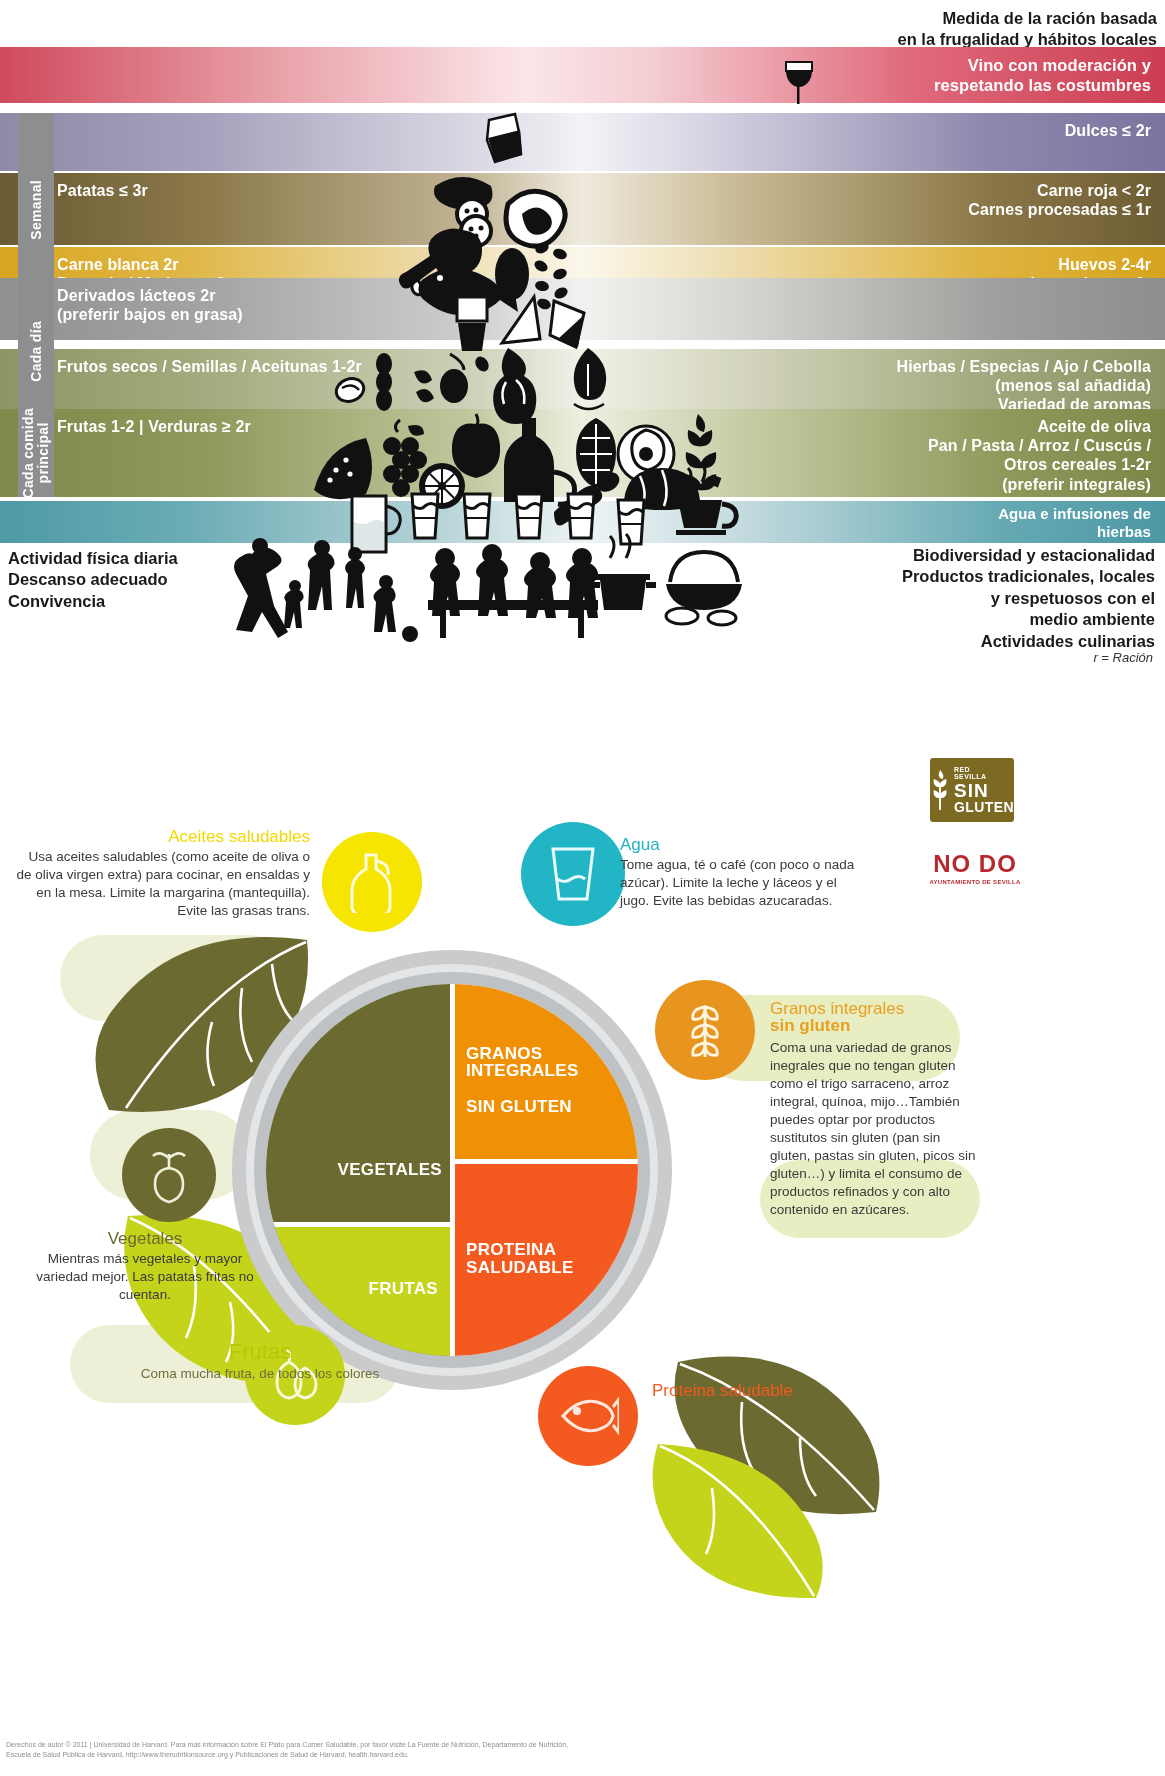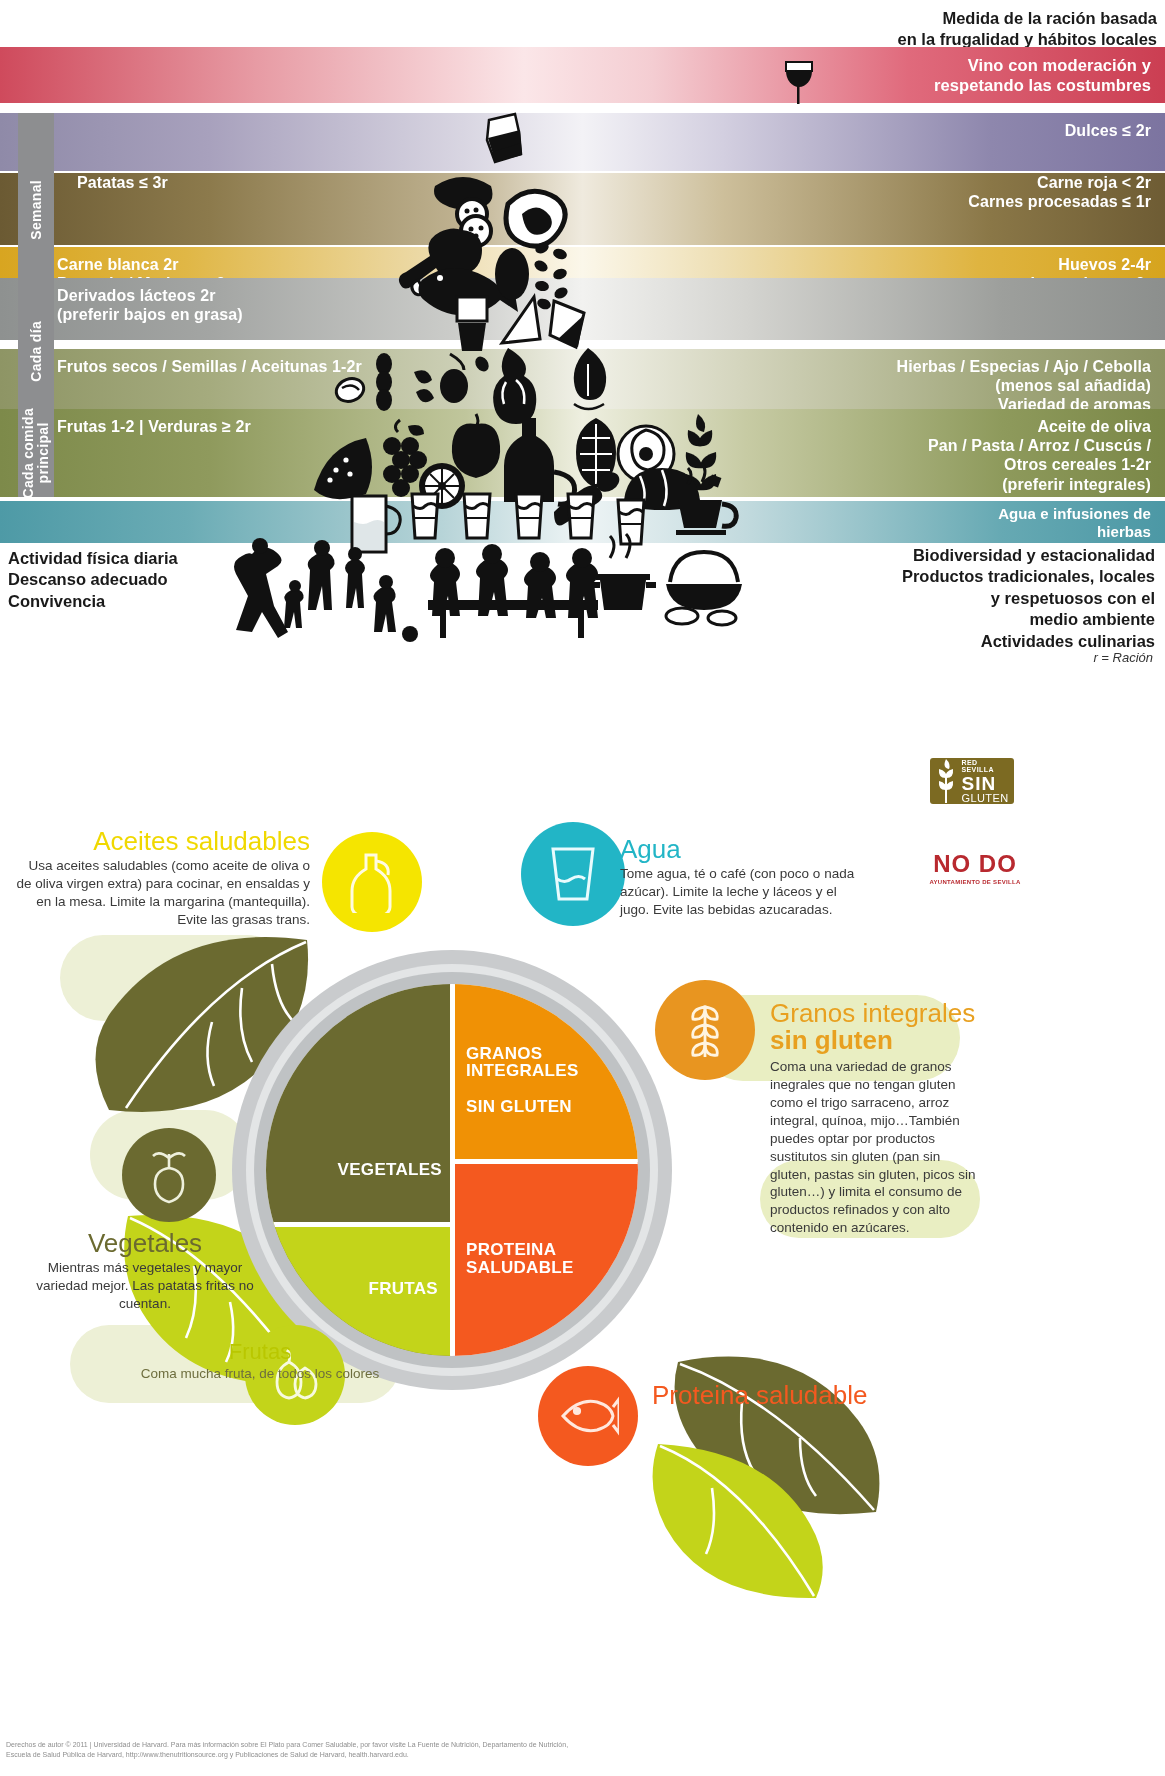--- a/index.html
+++ b/index.html
@@ -26,21 +26,21 @@
   #band-wine .lbl{top:9px;font-size:16.5px;}
 
   
   #band-sweets{top:113px;height:58px;
     background:linear-gradient(90deg,#8f8aa8 0%,#a8a1bd 18%,#d9d6e2 40%,#f3f2f6 50%,#d3cfe0 62%,#8e87ad 85%,#7c74a0 100%);}
   #band-sweets .lbl{top:8px;}
 
   
   #band-meat{top:173px;height:72px;
     background:linear-gradient(90deg,#6b5a33 0%,#8c7a4c 18%,#c0b392 40%,#efeade 50%,#cdbf9b 62%,#8a7747 85%,#6e5c34 100%);}
-  #band-meat .lbl{top:0;margin-left:20px;}
+  #band-meat .lbl{top:8px;}
 
   
   #band-fish{top:247px;height:60px;
     background:linear-gradient(90deg,#d8a520 0%,#e0b746 16%,#eddcae 38%,#fbf7ea 50%,#eedfb4 62%,#dfb440 84%,#d6a41e 100%);}
   #band-fish .lbl{top:8px;}
 
   
   #band-dairy{top:278px;height:62px;
     background:linear-gradient(90deg,#8e9190 0%,#a3a5a3 18%,#cdcecb 40%,#f2f2f0 50%,#d4d4d0 64%,#9d9f9c 86%,#8c8f8d 100%);}
   #band-dairy .lbl{top:8px;}
@@ -83,21 +83,21 @@
 
   
   #plate-section{position:absolute;left:0;top:740px;width:1165px;height:1036px;}
 
   .blob{position:absolute;border-radius:999px;background:#e9eec2;}
 
   .circ{position:absolute;border-radius:50%;display:flex;
         align-items:center;justify-content:center;}
 
   .cap{position:absolute;}
-  .cap h3{margin:0 0 2px 0;font-size:26px;font-weight:400;line-height:1.05;}
+  .cap h3{margin:0 0 2px 0;font-size:17px;font-weight:400;line-height:1.05;}
   .cap p{margin:0;font-size:13.5px;line-height:1.33;color:#3a3a3a;}
   .cap.r{text-align:right;}
   .cap.l{text-align:left;margin-top:12px;}
 
   
   #plate{position:absolute;left:232px;top:210px;width:440px;height:440px;}
   #plate-outer{position:absolute;inset:0;border-radius:50%;background:#c9cbcd;}
   #plate-ring2{position:absolute;inset:14px;border-radius:50%;background:#e3e5e6;}
   #plate-ring3{position:absolute;inset:22px;border-radius:50%;background:#bfc2c4;}
   #plate-inner{position:absolute;inset:34px;border-radius:50%;
@@ -115,21 +115,21 @@
          align-items:center;justify-content:flex-start;padding-left:14px;
          box-sizing:border-box;}
   #q-pro{left:50%;top:47.8%;width:50%;height:52.2%;background:#f4591f;
          align-items:center;justify-content:flex-start;padding-left:14px;
          box-sizing:border-box;}
   .qsep{position:absolute;background:#fff;}
 
   .leaf{position:absolute;}
 
   
-  #badge-rsg{position:absolute;left:930px;top:18px;width:84px;height:46px;
+  #badge-rsg{position:absolute;left:930px;top:18px;width:84px;height:64px;
              background:#7c6a22;border-radius:3px;display:flex;
              align-items:center;justify-content:center;gap:4px;}
   #badge-nosdo{position:absolute;left:925px;top:112px;width:100px;
                text-align:center;}
 
   .footer-cr{position:absolute;left:6px;top:1000px;font-size:7px;
              line-height:1.45;color:#8e8e8e;}
 </style>
 </head>
 <body>
@@ -464,21 +464,21 @@
         <path d="M18 12 q-8 2 -8 9 q9 1 8 -9 z"></path>
         <path d="M4 24 q8 2 8 9 q-9 1 -8 -9 z"></path>
         <path d="M18 24 q-8 2 -8 9 q9 1 8 -9 z"></path>
         <rect x="10" y="20" width="2" height="26"></rect>
       </g>
     </svg>
     <div style="text-align:left;line-height:1;">
       <div style="color:#fff;font-size:7px;font-weight:800;letter-spacing:.4px">RED</div>
       <div style="color:#fff;font-size:7px;font-weight:800;letter-spacing:.4px">SEVILLA</div>
       <div style="color:#fff;font-size:19px;font-weight:800;letter-spacing:1px;margin-top:1px">SIN</div>
-      <div style="color:#fff;font-size:11px;font-weight:400;letter-spacing:.4px">GLUTEN</div>
+      <div style="color:#fff;font-size:14px;font-weight:700;letter-spacing:.4px">GLUTEN</div>
     </div>
   </div>
 
   <div id="badge-nosdo">
     <div style="font-size:24px;font-weight:800;color:#b8292f;letter-spacing:1px;line-height:1">NO DO</div>
     <div style="font-size:6px;font-weight:700;color:#b8292f;letter-spacing:.3px;margin-top:3px">AYUNTAMIENTO DE SEVILLA</div>
   </div>
 
   <div class="blob" style="left:60px;top:195px;width:230px;height:86px;background:#edf0d6;"></div>
   <div class="blob" style="left:90px;top:370px;width:160px;height:90px;background:#edf0d6;"></div>

